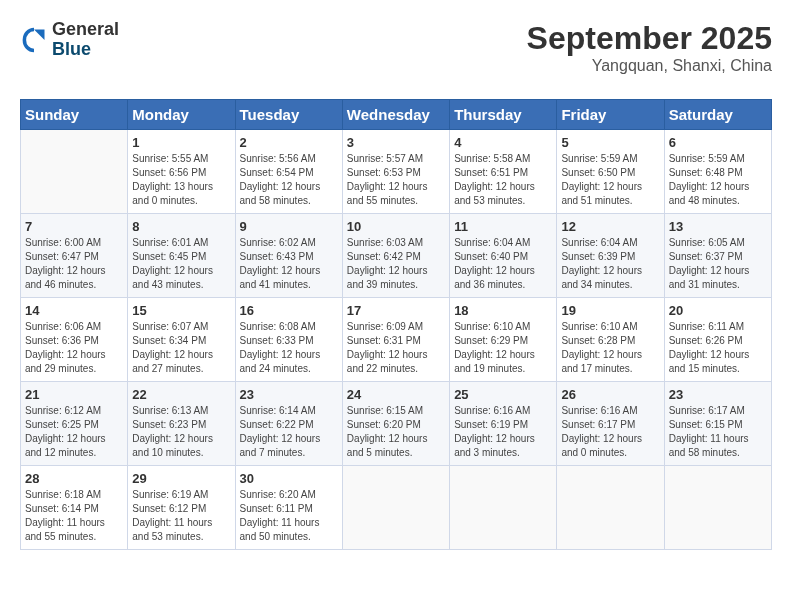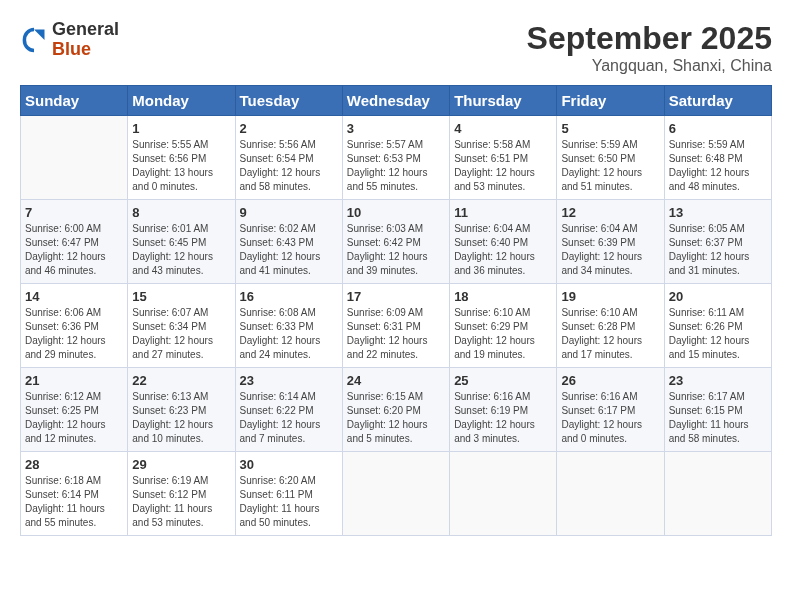--- a/index.html
+++ b/index.html
@@ -7,34 +7,34 @@
       font-family: Arial, sans-serif;
       background: #fff;
       width: 792px;
       min-height: 612px;
       padding: 20px;
     }
     .header {
       display: flex;
       justify-content: space-between;
       align-items: flex-start;
-      margin-bottom: 10px;
+      margin-bottom: 24px;
     }
     .logo {
       display: flex;
       align-items: center;
       gap: 4px;
     }
     .logo-text {
       font-size: 18px;
       font-weight: bold;
       line-height: 1.1;
     }
     .logo-general { color: #333; }
-    .logo-blue { color: #c2410c; }
+    .logo-blue { color: #0c4a6e; }
     .logo-icon {
       width: 28px;
       height: 28px;
     }
     .title-block { text-align: right; }
     .month-title {
       font-size: 32px;
       font-weight: bold;
       color: #333;
     }

